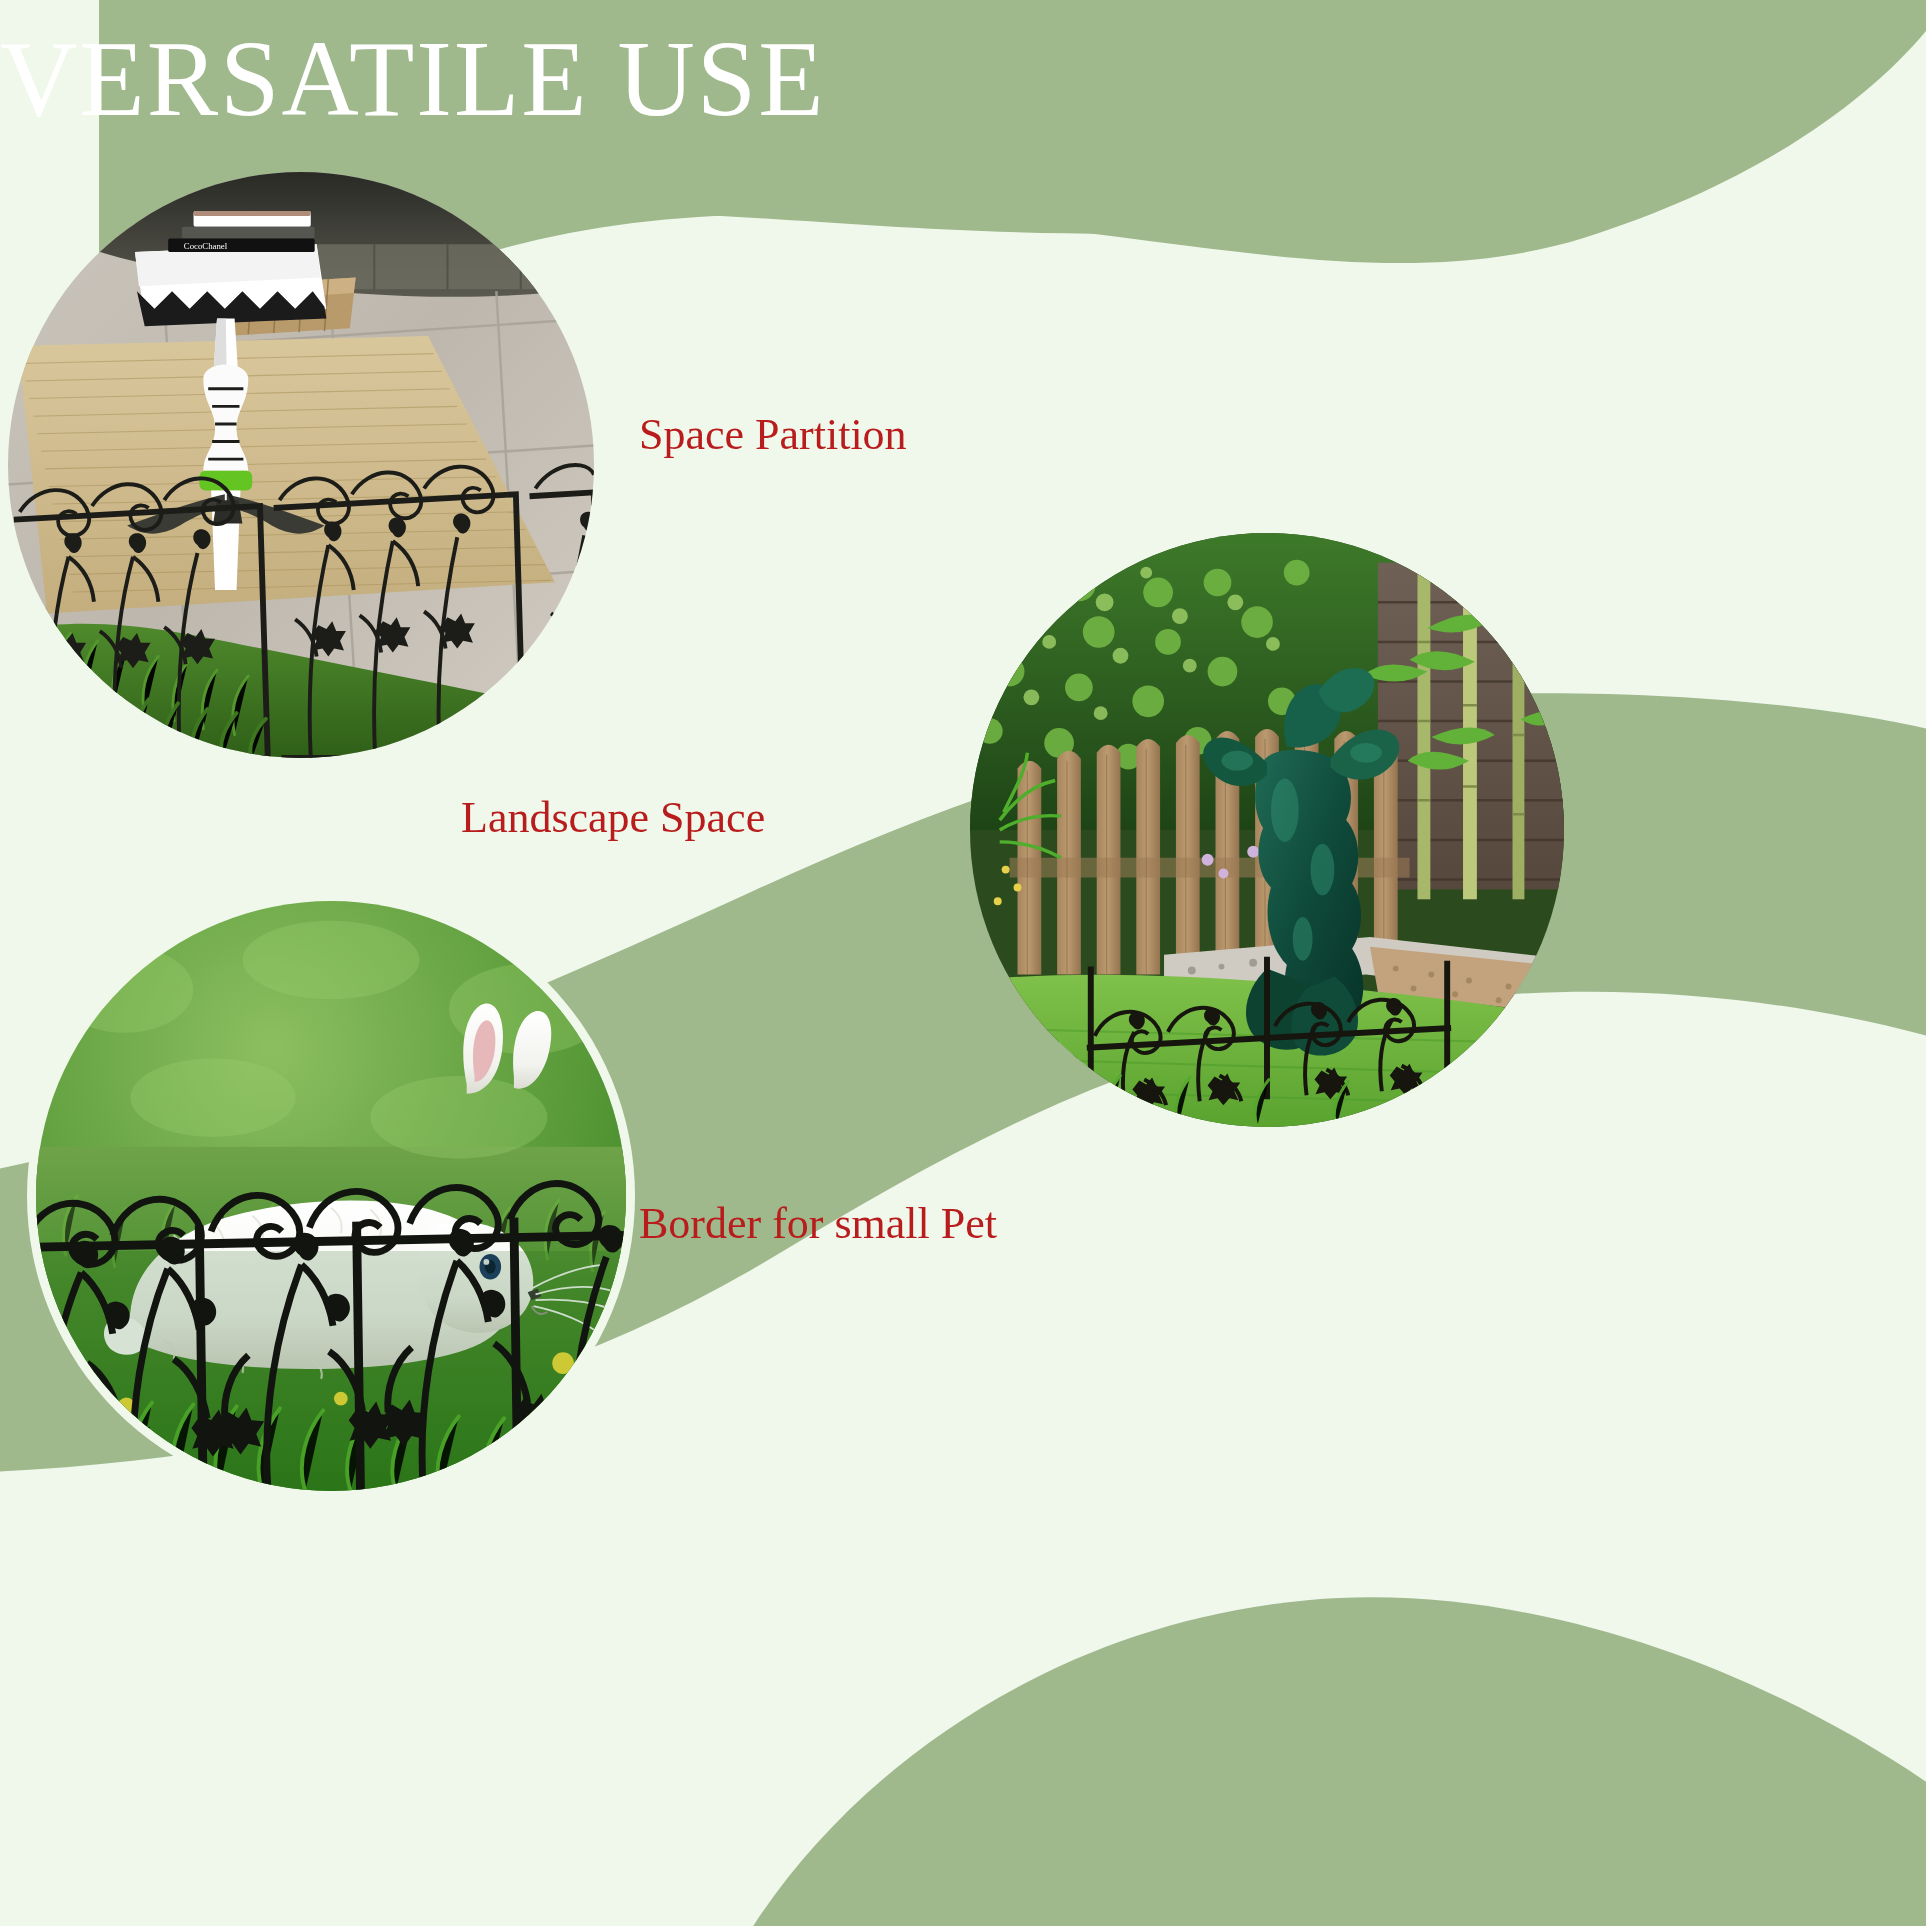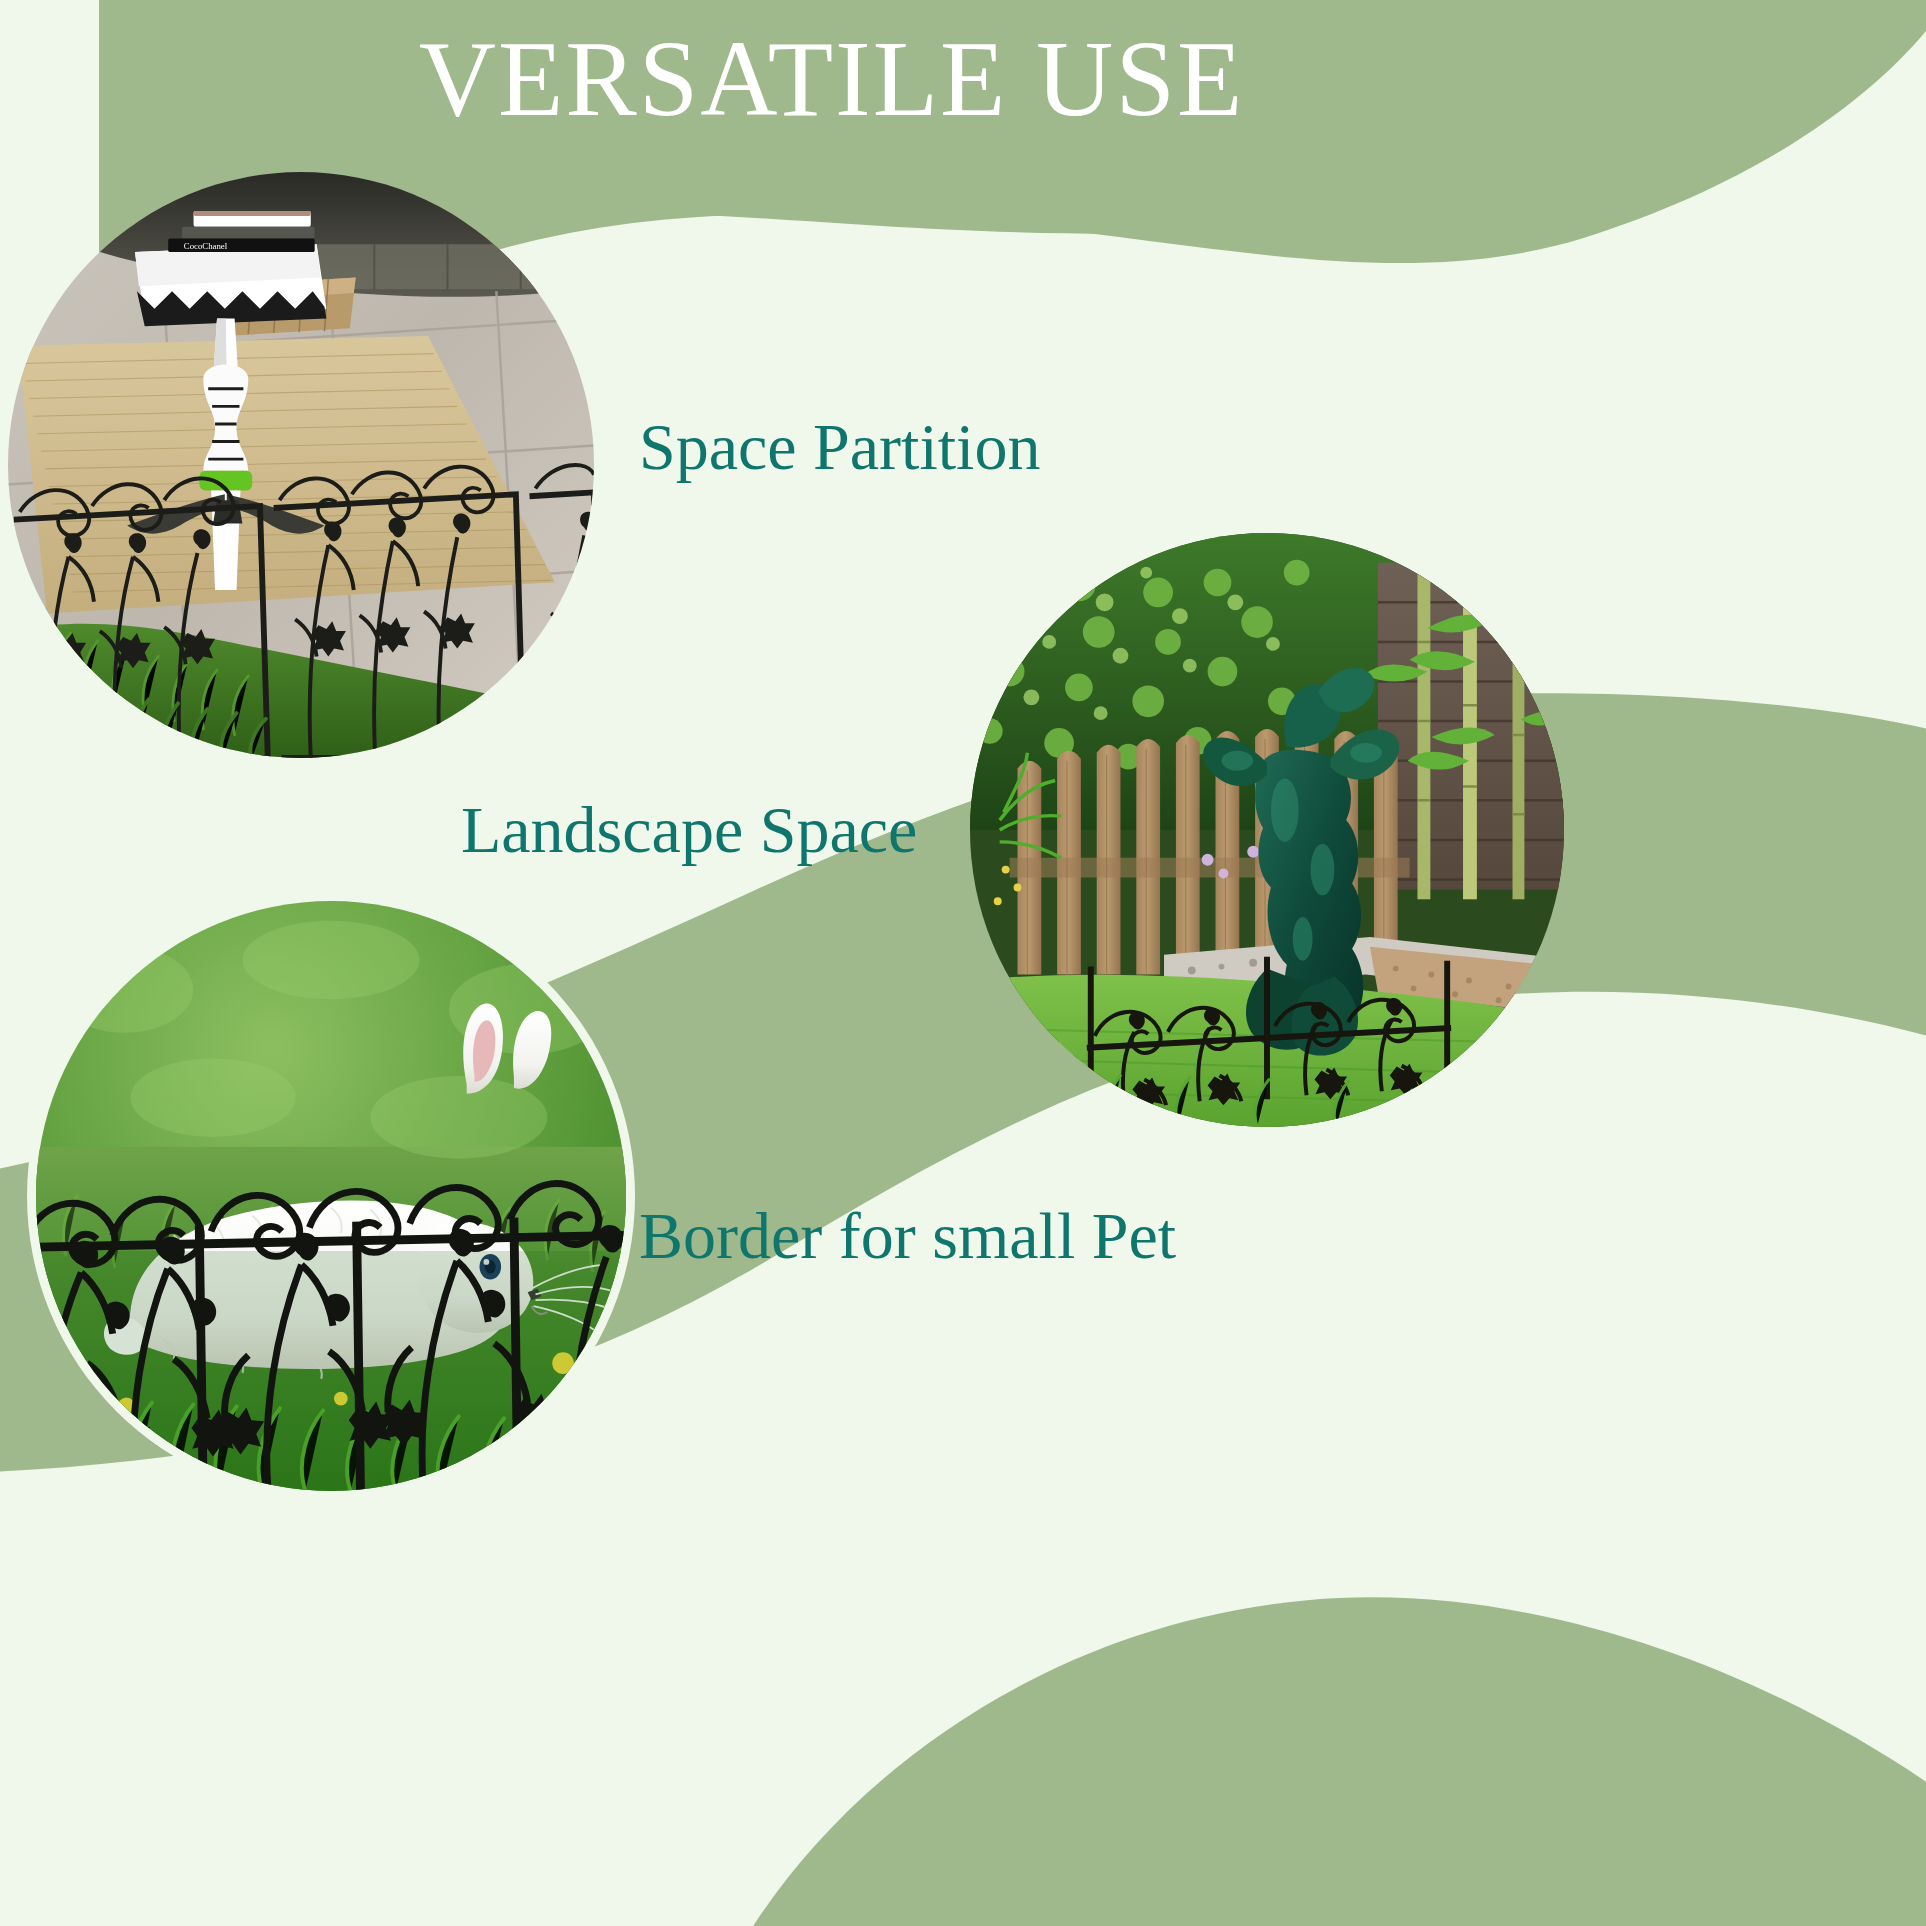--- a/index.html
+++ b/index.html
@@ -12,21 +12,20 @@
   }
   .stage { position:absolute; inset:0; }
 
   
   .bg-svg { position:absolute; inset:0; width:1927px; height:1927px; }
 
   
   .title {
     position:absolute;
     left:0; top:18px; width:1663px;
-    text-align:center;
     font-size:107px;
     letter-spacing:2px;
     color:#ffffff;
     font-weight:400;
     z-index:6;
     white-space:nowrap;
   }
 
   
   .circle {
@@ -42,22 +41,22 @@
   
   #c1 { left:8px;  top:172px;  width:586px; height:586px; }
   
   #c2 { left:970px; top:533px; width:594px; height:594px; }
   
   #c3 { left:36px; top:901px;  width:590px; height:590px; }
 
   
   .label {
     position:absolute;
-    font-size:66px;
-    color:#0f766e;
+    font-size:44px;
+    color:#b91c1c;
     white-space:nowrap;
     z-index:7;
     font-weight:400;
   }
   #lbl1 { left:639px;  top:409px; }
   #lbl2 { left:461px;  top:792px; }
   #lbl3 { left:639px;  top:1198px; }
 </style>
 </head>
 <body>

